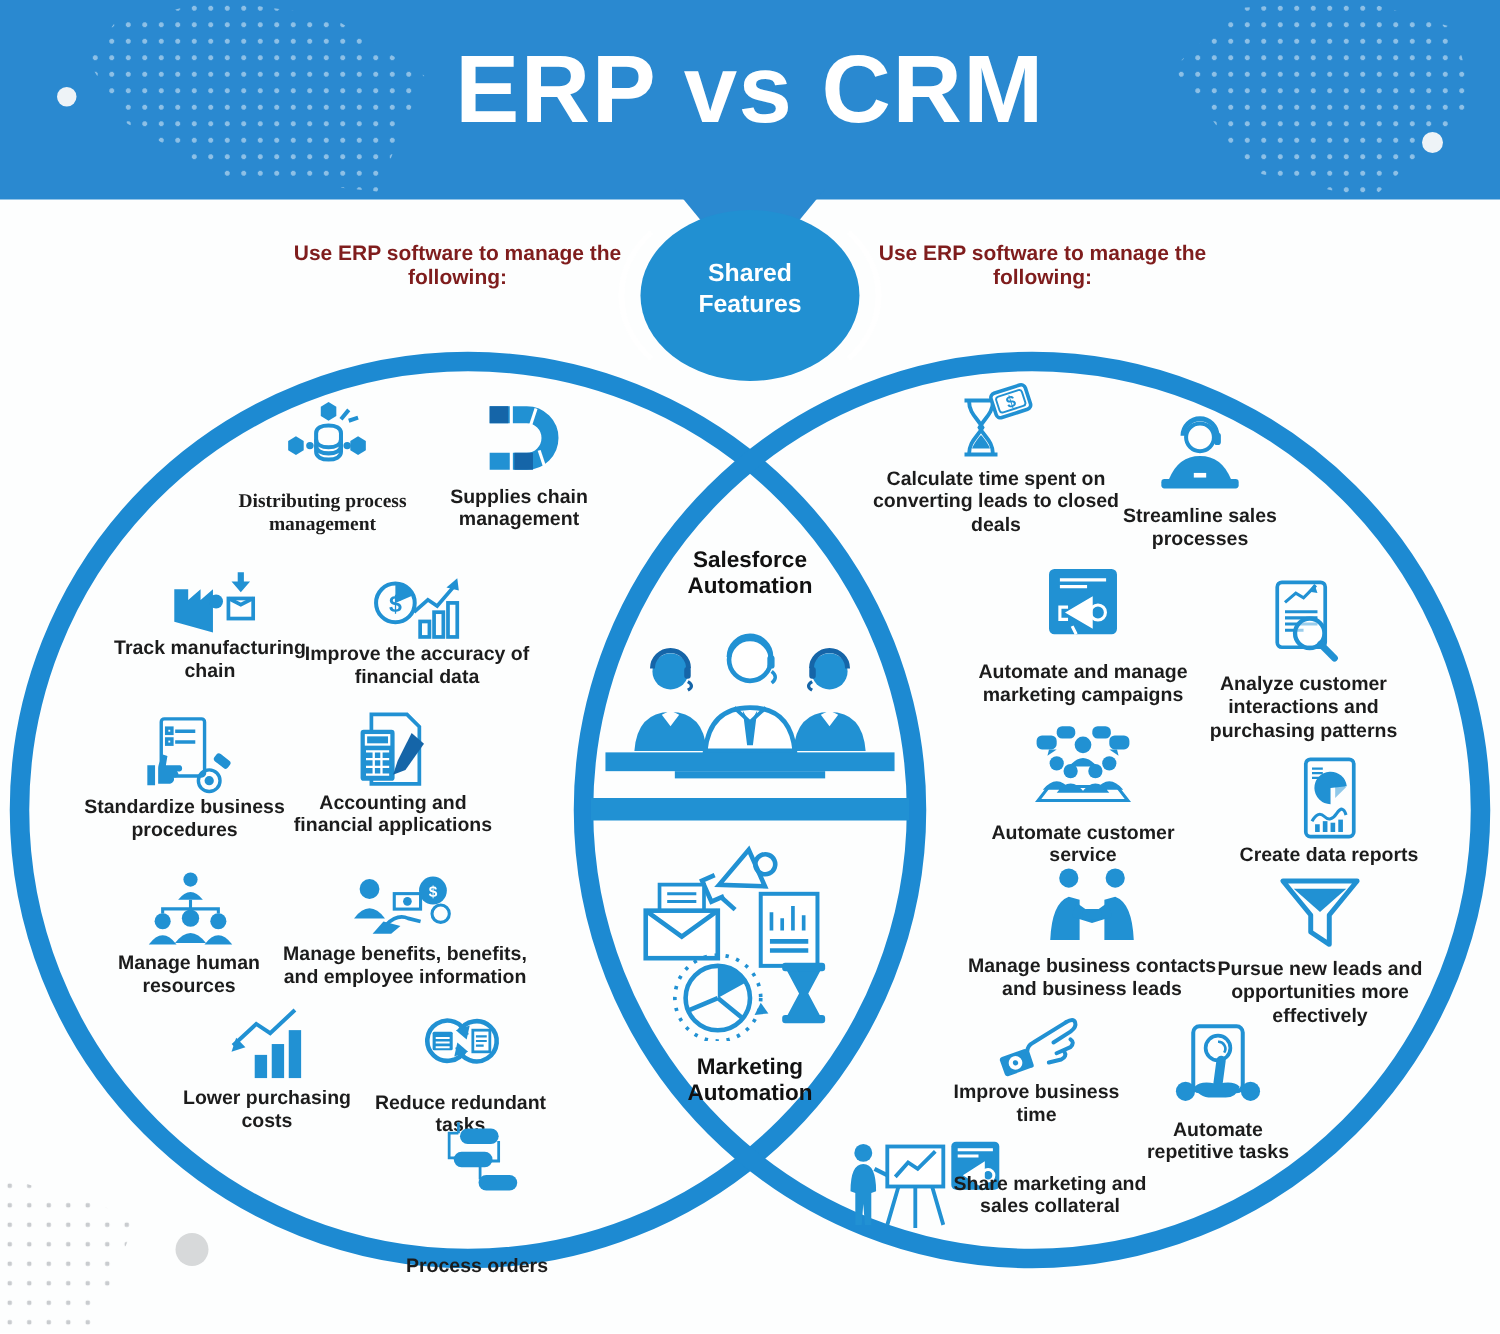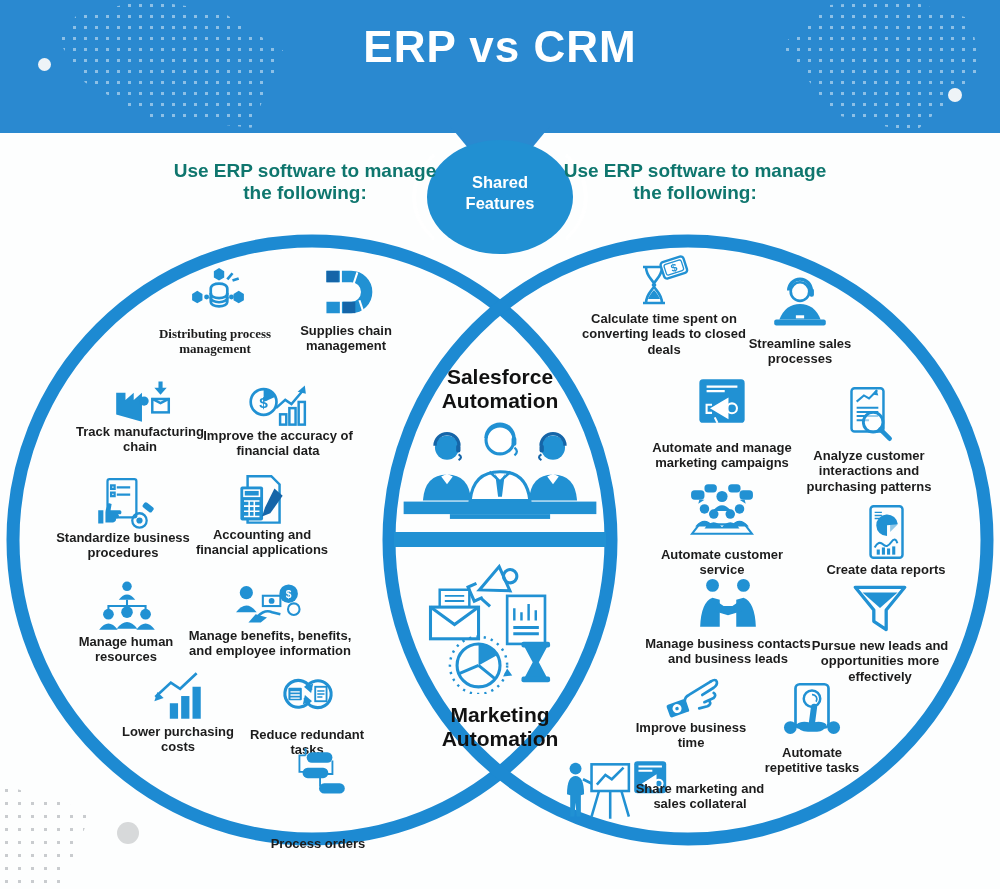--- a/index.html
+++ b/index.html
@@ -9,34 +9,34 @@
   .band{position:absolute;left:0;top:0;width:1000px;height:133px;background:#2a89d0;}
   .map-dots{position:absolute;top:0;height:133px;
     background-image:radial-gradient(rgba(255,255,255,.55) 1.6px,transparent 1.8px);
     background-size:11px 11px;opacity:.85;}
   .md-left{left:58px;width:225px;clip-path:polygon(8% 12%,38% 0,72% 8%,100% 38%,86% 96%,40% 88%,12% 62%,0 30%);}
   .md-right{left:782px;width:200px;clip-path:polygon(0 34%,22% 4%,62% 0,94% 14%,100% 52%,66% 100%,26% 86%);}
   .band-dot{position:absolute;border-radius:50%;background:#eef3f7;}
   .bd-left{left:38px;top:58px;width:13px;height:13px;}
   .bd-right{left:948px;top:88px;width:14px;height:14px;}
   .title{position:absolute;left:0;top:22px;width:1000px;margin:0;text-align:center;
-         font-size:44px;font-weight:800;letter-spacing:1px;color:#ffffff;}
+         font-size:64px;font-weight:800;letter-spacing:1px;color:#ffffff;}
   
   .venn-svg{position:absolute;left:0;top:0;width:1000px;height:889px;}
   
   .heading{position:absolute;top:160px;width:270px;text-align:center;
-           font-size:19px;font-weight:800;line-height:1.15;color:#0f766e;}
+           font-size:14px;font-weight:800;line-height:1.15;color:#7f1d1d;}
   .hl{left:170px;}
   .hr{left:560px;}
   
   .badge-label{position:absolute;left:452px;top:172px;width:96px;text-align:center;
                font-size:16.5px;font-weight:700;line-height:1.25;color:#ffffff;}
   
   .center-title{position:absolute;width:130px;text-align:center;
-                font-size:21px;font-weight:800;line-height:1.15;color:#111111;}
+                font-size:15px;font-weight:800;line-height:1.15;color:#111111;}
   .ct-top{left:435px;top:365px;}
   .ct-bottom{left:435px;top:703px;}
   .center-icon{position:absolute;}
   .ci-top{left:394px;top:408px;}
   .ci-bottom{left:413px;top:556px;}
   
   .item-icon{position:absolute;}
   .item-label{position:absolute;text-align:center;font-size:13px;font-weight:700;
               line-height:1.18;color:#1c1c1c;}
   

